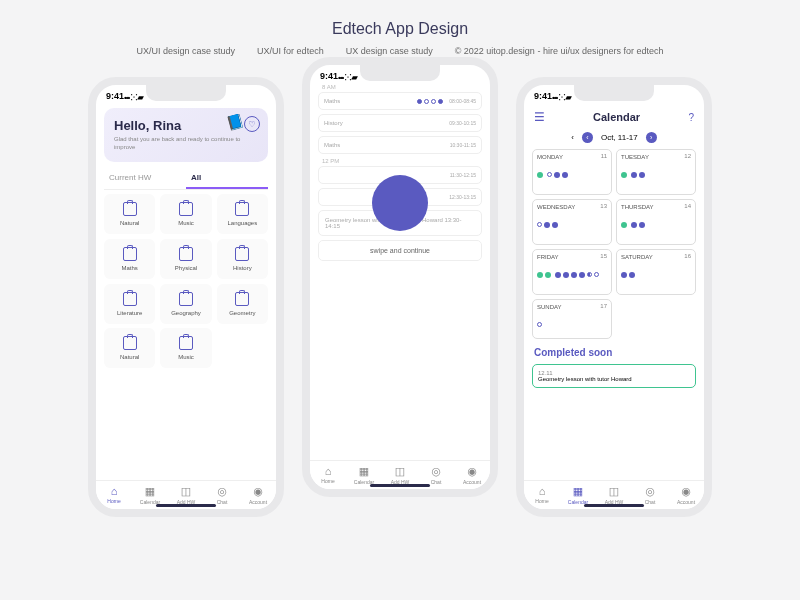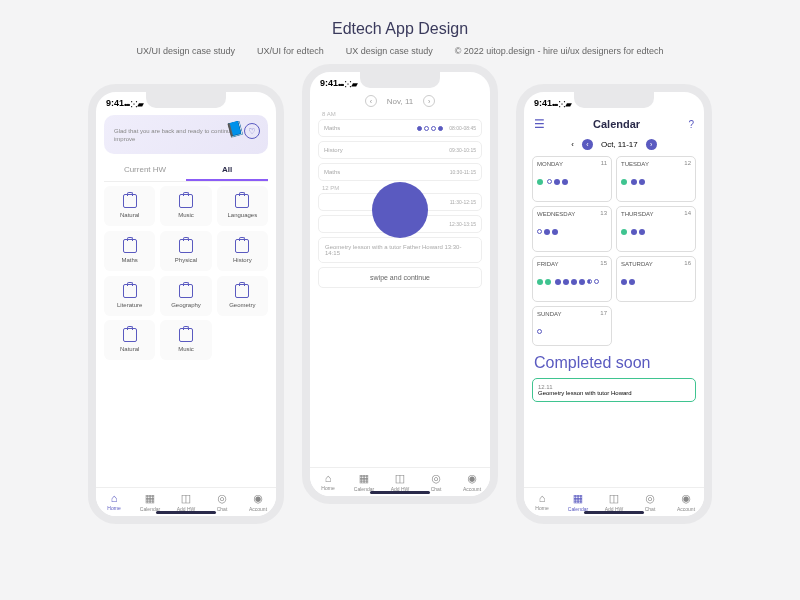--- a/index.html
+++ b/index.html
@@ -1,31 +1,31 @@
 <!DOCTYPE html>
 <html><head>
 <meta charset="utf-8">
 <style>
 *{margin:0;padding:0;box-sizing:border-box;font-family:-apple-system,sans-serif}
 body{background:#f4f4f5;width:800px;height:600px;overflow:hidden}
 .page{padding:20px 32px}
 .title{text-align:center;font-size:16px;color:#3a3a5c;margin-bottom:8px}
-.subtitles{display:flex;justify-content:center;gap:22px;font-size:9px;color:#666;margin-bottom:28px}
+.subtitles{display:flex;justify-content:center;gap:22px;font-size:9px;color:#666;margin-bottom:21px}
 .phones{display:flex;justify-content:center;gap:18px}
 .phone{width:196px;height:440px;background:#fff;border-radius:28px;border:8px solid #e8e8ea;position:relative;overflow:hidden}
 .phone2{margin-top:-20px}
 .notch{position:absolute;top:0;left:50%;transform:translateX(-50%);width:80px;height:16px;background:#e8e8ea;border-radius:0 0 10px 10px;z-index:10}
 .statusbar{display:flex;padding:6px 10px 2px;font-size:9px;font-weight:600}
 .sb-right{font-size:8px;letter-spacing:-1px}
 .p1-hero{background:linear-gradient(135deg,#f0eefb,#e8e5f7);margin:4px 8px;border-radius:10px;padding:10px;position:relative}
 .hello{font-size:13px;font-weight:700;color:#2a2a4a}
 .hello-sub{font-size:6px;color:#888;margin-top:3px;line-height:1.3}
 .bell{position:absolute;top:8px;right:8px;width:16px;height:16px;border:1px solid #5a5ac0;border-radius:50%;display:flex;align-items:center;justify-content:center;font-size:8px;color:#5a5ac0}
 .tabs{display:flex;margin:6px 8px 4px;border-bottom:1px solid #eee}
-.tab{flex:1;text-align:center;font-size:8px;padding:5px;color:#999}
+.tab{flex:1;font-size:8px;padding:5px;color:#999}
 .tab.active{color:#2a2a4a;border-bottom:2px solid #8b5cf6;font-weight:700}
 .grid{display:grid;grid-template-columns:repeat(3,1fr);gap:5px;padding:0 8px}
 .card{background:#fafafa;border-radius:6px;padding:8px 4px;text-align:center}
 .card-ico{width:14px;height:14px;margin:0 auto 4px;border:1.5px solid #5a5ac0;border-radius:2px;position:relative}
 .card-ico::after{content:'';position:absolute;top:-3px;left:3px;right:3px;height:3px;border:1.5px solid #5a5ac0;border-bottom:none;border-radius:2px 2px 0 0}
 .card-lbl{font-size:6px;color:#555}
 .grid2{display:grid;grid-template-columns:repeat(3,1fr);gap:5px;padding:4px 8px 0}
 .nohw{color:#5a5ac0;font-size:11px;padding:6px 10px 2px}
 .bottombar{position:absolute;bottom:0;left:0;right:0;display:flex;background:#fff;border-top:1px solid #eee;padding:4px 0}
 .bb-item{flex:1;text-align:center;font-size:5px;color:#888}
@@ -57,21 +57,21 @@
 .p3-day{border:1px solid #ddd;border-radius:5px;padding:4px;position:relative;min-height:40px}
 .p3-dayname{font-size:6px;color:#555}
 .p3-date{position:absolute;top:3px;right:4px;font-size:6px;color:#888}
 .p3-dots{display:flex;gap:2px;margin-top:12px;flex-wrap:wrap}
 .d{width:6px;height:6px;border-radius:50%}
 .d.p{background:#5a5ac0}
 .d.g{background:#3fc490}
 .d.o{border:1px solid #5a5ac0;width:5px;height:5px}
 .d.h{background:linear-gradient(90deg,#5a5ac0 50%,transparent 50%);border:1px solid #5a5ac0;width:5px;height:5px}
 .p3-sun{grid-column:1}
-.p3-comp{color:#5a5ac0;font-size:16px;padding:4px 10px;font-weight:400}
+.p3-comp{color:#5a5ac0;font-size:10px;padding:4px 10px;font-weight:700}
 .p3-task{border:1px solid #3fc490;border-radius:5px;margin:2px 8px;padding:5px;font-size:6px}
 .p3-task-date{color:#888}
 .deco{position:absolute;top:6px;right:24px;font-size:14px;color:#8a8ad0;transform:rotate(-15deg)}
 </style>
 </head>
 <body>
 
 <div class="page">
 <div class="title">Edtech App Design</div>
 <div class="subtitles">
@@ -85,20 +85,21 @@
 
 <div class="phone">
 <div class="notch"></div>
 <div class="statusbar">
   <span>9:41</span>
   <span class="sb-right">••• ⁙ ▰</span>
 </div>
 <div class="p1-hero">
   <div class="deco">📘</div>
   <div class="bell">♡</div>
+  <div class="hello">Hello, Rina</div>
   <div class="hello-sub">Glad that you are back and ready to continue to improve</div>
 </div>
 <div class="tabs">
   <div class="tab">Current HW</div>
   <div class="tab active">All</div>
 </div>
 <div class="grid">
   <div class="card">
             <div class="card-ico"></div>
             <div class="card-lbl">Natural</div>
@@ -154,25 +155,20 @@
   <div class="bb-item"><span class="bb-ico">◉</span><span>Account</span></div>
   <div class="bb-ind"></div>
 </div>
 </div>
 
 <div class="phone phone2">
 <div class="notch"></div>
 <div class="statusbar">
   <span>9:41</span>
   <span class="sb-right">••• ⁙ ▰</span>
-</div>
-<div class="p2-head">
-  <span class="p2-nav">‹</span>
-  <span>Nov, 11</span>
-  <span class="p2-nav">›</span>
 </div>
 <div class="p2-rows">
   <div class="p2-time">8 AM</div>
   <div class="p2-row">
             <span class="p2-subj">Maths</span>
             <span class="dots">
               <span class="dot f"></span>
               <span class="dot"></span>
               <span class="dot"></span>
               <span class="dot f"></span>

